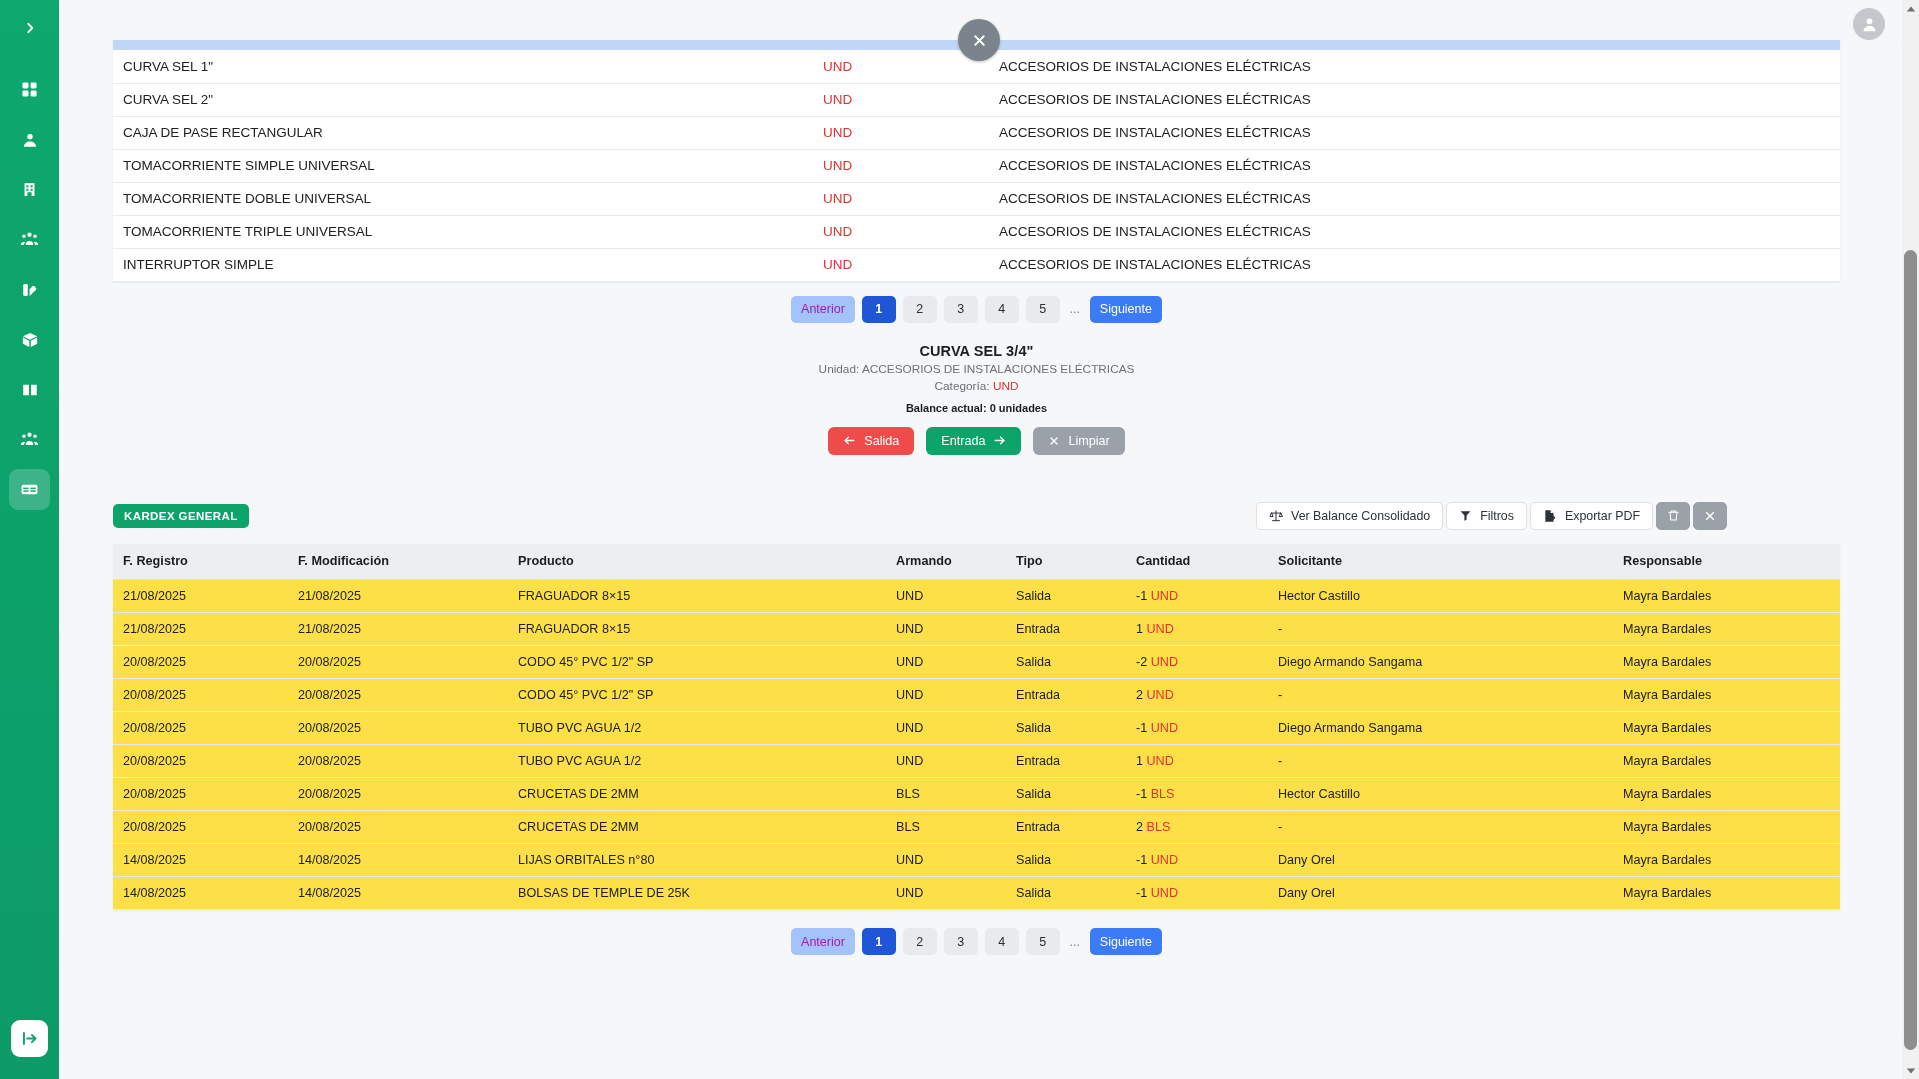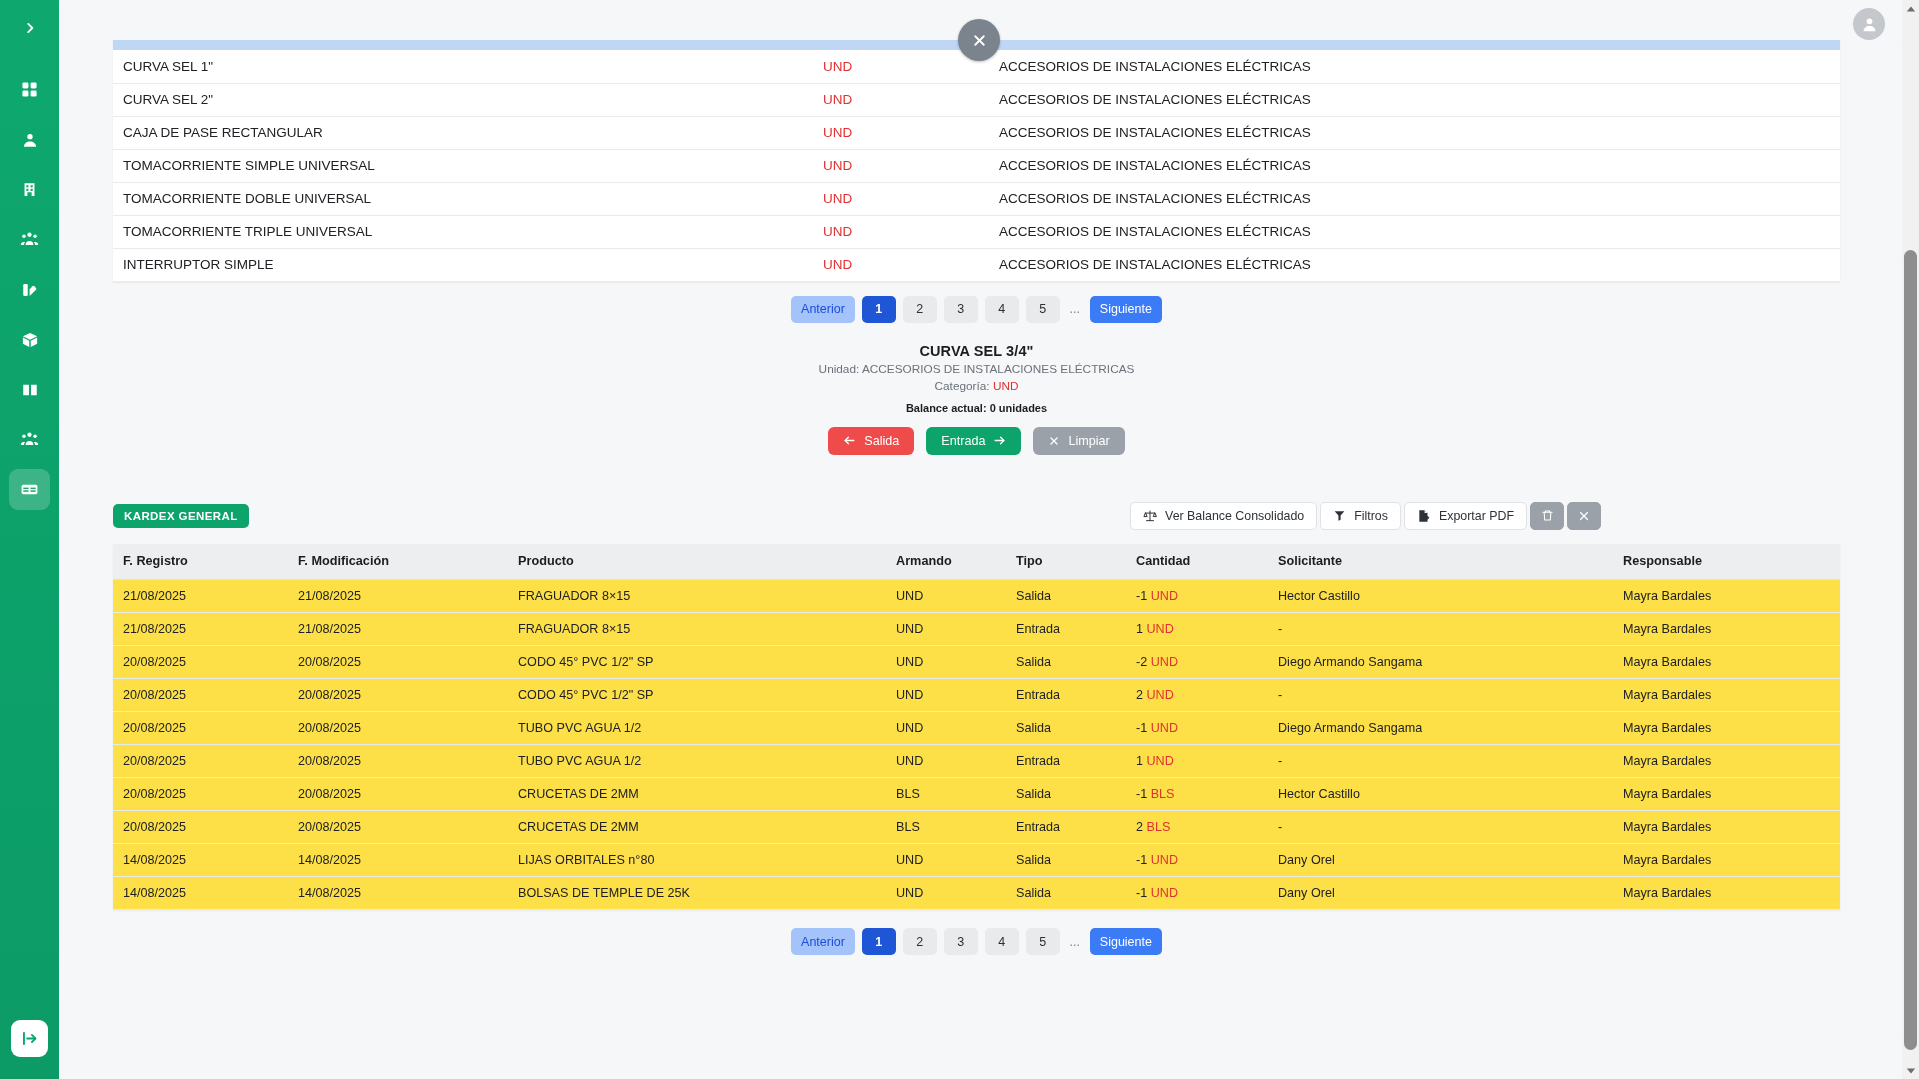--- a/index.html
+++ b/index.html
@@ -93,21 +93,21 @@
   .pagination {
     display: flex; align-items: center; justify-content: center;
     gap: 7px; margin-top: 14px;
   }
   .pg {
     min-width: 34px; height: 27px; padding: 0 10px;
     display: flex; align-items: center; justify-content: center;
     font-size: 12.5px; border-radius: 5px; border: 0; cursor: pointer;
     background: #e9eaec; color: #2c2f33;
   }
-  .pg.prev { background: #a4c3fb; color: #1d4ed8; }
+  .pg.prev { background: #a4c3fb; color: #a21caf; }
   .pg.active { background: #1e56d6; color: #ffffff; font-weight: 600; }
   .pg.next { background: #3b7bf6; color: #ffffff; }
   .pg.dots { background: transparent; color: #7b848c; min-width: 16px; padding: 0 2px; cursor: default;}
 
   
   .detail { margin-top: 20px; text-align: center; }
   .detail .d-title { font-size: 14.5px; font-weight: 700; color: #1b1d20; letter-spacing: .1px;}
   .detail .d-sub { font-size: 11.8px; color: #6a7178; margin-top: 3px; }
   .detail .d-sub .und { color: #e03131; }
   .detail .d-balance { font-size: 11px; font-weight: 700; color: #1b1d20; margin-top: 9px; }
@@ -117,21 +117,21 @@
     display: flex; align-items: center; gap: 8px; cursor: pointer;
     font-size: 12.6px; color: #ffffff; font-weight: 500;
   }
   .dbtn.salida { background: #ef4b4b; }
   .dbtn.entrada { background: #0da46c; }
   .dbtn.limpiar { background: #9aa1a9; }
 
   
   .kardex-bar {
     margin-top: 47px; display: flex; align-items: center; justify-content: space-between;
-    width: 1488px;
+    width: 1614px;
   }
   .badge-kardex {
     background: #0da46c; color: #fff; font-size: 11.5px; font-weight: 700;
     letter-spacing: .4px; padding: 6px 11px; border-radius: 5px; cursor: pointer;
   }
   .kbtns { display: flex; align-items: center; gap: 3px; }
   .kbtn {
     height: 28px; padding: 0 12px; background: #ffffff; border: 1px solid #dfe1e5;
     border-radius: 5px; font-size: 12.4px; color: #2c3237; cursor: pointer;
     display: flex; align-items: center; gap: 8px;

